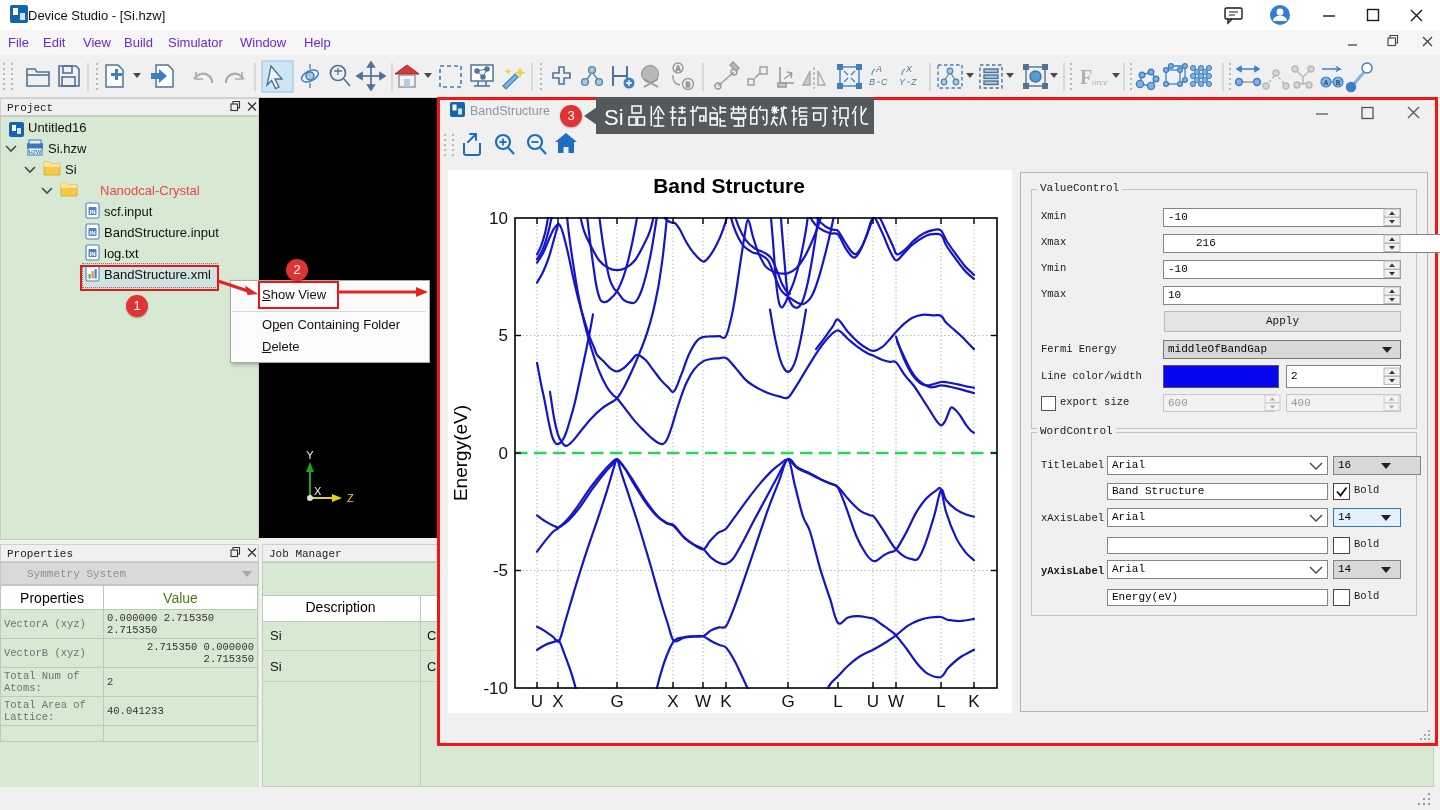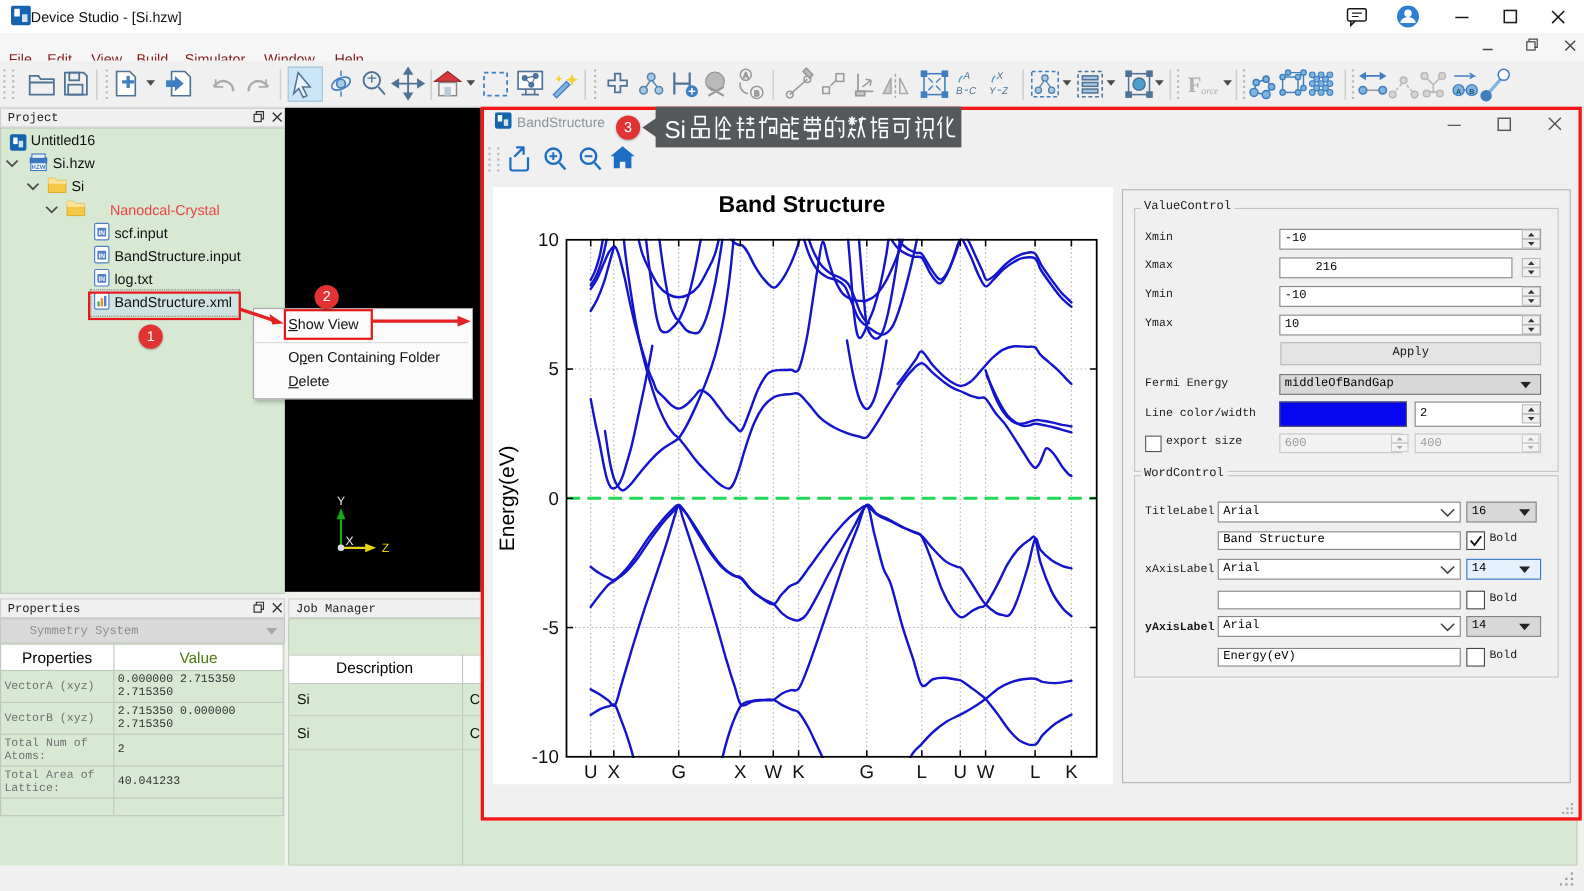--- a/index.html
+++ b/index.html
@@ -4,21 +4,21 @@
 <style>
   html,body{margin:0;padding:0;}
   body{width:1440px;height:810px;overflow:hidden;position:relative;background:#fff;
        font-family:"Liberation Sans",sans-serif;-webkit-font-smoothing:antialiased;}
   .abs{position:absolute;}
   .mono{font-family:"Liberation Mono",monospace;margin-left:20px;}
   
   #titlebar{left:0;top:0;width:1440px;height:30px;background:#ffffff;}
   #titletext{left:28px;top:8px;font-size:13px;color:#111;}
   #menubar{left:0;top:30px;width:1440px;height:25px;background:#f6f6f6;}
-  .menuitem{position:absolute;top:46px;font-size:13px;color:#7f1d1d;}
+  .menuitem{position:absolute;top:35px;font-size:13px;color:#6d28d9;}
   #toolbar{left:0;top:55px;width:1440px;height:42px;background:#f0f0f0;border-bottom:1px solid #d4d4d4;}
   #mdi{left:0;top:98px;width:1440px;height:712px;background:#eef1ec;}
   
   .panelhdr{position:absolute;height:18px;background:#f0f0f0;font-family:"Liberation Mono",monospace;
             font-size:11px;color:#222;line-height:18px;padding-left:6px;box-sizing:border-box;}
   .green{background:#d7e9d2;}
   table.props{border-collapse:collapse;width:100%;table-layout:fixed;}
   table.props td{border:1px solid #bfc7bd;font-family:"Liberation Mono",monospace;font-size:10.5px;
                  padding:1px 3px;vertical-align:middle;color:#707070;}
   
@@ -486,21 +486,21 @@
         <tr style="background:#fff;height:24px;">
    <td style="color:#000;font-family:'Liberation Sans',sans-serif;font-size:14px;text-align:center;">Properties</td>
    <td style="color:#4d7c0f;font-family:'Liberation Sans',sans-serif;font-size:14px;text-align:center;">Value</td>
         </tr>
  <tr style="height:29px;">
           <td>VectorA (xyz)</td>
           <td style="color:#333;">0.000000 2.715350<br>2.715350</td>
         </tr>
  <tr style="height:29px;">
           <td>VectorB (xyz)</td>
-          <td style="color:#333;">2.715350 0.000000<br>2.715350</td>
+          <td style="color:#333;text-align:right;">2.715350 0.000000<br>2.715350</td>
         </tr>
  <tr style="height:29px;">
           <td>Total Num of Atoms:</td>
           <td style="color:#333;">2</td>
         </tr>
  <tr style="height:29px;">
           <td>Total Area of Lattice:</td>
           <td style="color:#333;">40.041233</td>
         </tr>
  <tr style="height:16px;">
@@ -699,21 +699,21 @@
 <div class="gbox" style="left:1031px;top:189px;width:384px;height:238px;"></div>
 <div class="glabel" style="left:1037px;top:182px;">ValueControl</div>
 <div class="clabel" style="left:1041px;top:210px;">Xmin</div>
 <div class="clabel" style="left:1041px;top:236px;">Xmax</div>
 <div class="clabel" style="left:1041px;top:262px;">Ymin</div>
 <div class="clabel" style="left:1041px;top:288px;">Ymax</div>
 <div class="clabel" style="left:1041px;top:343px;">Fermi Energy</div>
 <div class="clabel" style="left:1041px;top:370px;">Line color/width</div>
 <div class="clabel" style="left:1060px;top:396px;">export size</div>
 <div class="spin" style="left:1163px;top:208px;width:238px;">-10</div>
-<div class="spin" style="left:1163px;top:234px;width:212px;padding-left:32px;">216</div>
+<div class="spin" style="left:1163px;top:234px;width:278px;padding-left:32px;">216</div>
 <div class="spin" style="left:1163px;top:260px;width:238px;">-10</div>
 <div class="spin" style="left:1163px;top:286px;width:238px;">10</div>
 <div class="spin" style="left:1286px;top:365px;width:115px;height:23px;line-height:21px;">2</div>
 <div class="spin" style="left:1163px;top:394px;width:112px;height:18px;color:#9b9b9b;background:#f2f2f2;border-color:#c6c6c6;">600</div>
 <div class="spin" style="left:1286px;top:394px;width:115px;height:18px;color:#9b9b9b;background:#f2f2f2;border-color:#c6c6c6;">400</div>
 <svg class="abs" id="spinarrows" style="left:1020px;top:172px" width="408" height="540" viewBox="0 0 408 540">
 <defs>
  <g id="updown">
    <rect x="0" y="0" width="16" height="8" fill="#f0f0f0" stroke="#b9b9b9" stroke-width="1"></rect>
    <rect x="0" y="8.5" width="16" height="8" fill="#f0f0f0" stroke="#b9b9b9" stroke-width="1"></rect>
@@ -750,21 +750,21 @@
 <div class="glabel" style="left:1037px;top:425px;">WordControl</div>
 <div class="clabel" style="left:1041px;top:459px;">TitleLabel</div>
 <div class="clabel" style="left:1041px;top:512px;">xAxisLabel</div>
 <div class="clabel" style="left:1041px;top:565px;font-weight:bold;">yAxisLabel</div>
 <div class="spin" style="left:1107px;top:456px;width:221px;">Arial</div>
 <div class="spin" style="left:1107px;top:508px;width:221px;">Arial</div>
 <div class="spin" style="left:1107px;top:560px;width:221px;">Arial</div>
 <div class="spin" style="left:1107px;top:483px;width:221px;height:17px;line-height:15px;">Band Structure</div>
 <div class="spin" style="left:1107px;top:537px;width:221px;height:17px;"></div>
 <div class="spin" style="left:1107px;top:589px;width:221px;height:17px;line-height:15px;">Energy(eV)</div>
-<div class="spin" style="left:1333px;top:456px;width:64px;background:#d8d8d8;">16</div>
+<div class="spin" style="left:1333px;top:456px;width:88px;background:#d8d8d8;">16</div>
 <div class="spin" style="left:1333px;top:508px;width:68px;background:#e4f0fb;border-color:#2f77c0;">14</div>
 <div class="spin" style="left:1333px;top:560px;width:68px;background:#d8d8d8;">14</div>
 <svg class="abs" style="left:1300px;top:455px" width="130" height="130" viewBox="0 0 130 130">
   <g stroke="#444" stroke-width="1.4" fill="none">
     <path d="M10 8 l6 6 l6 -6"></path>
       <path d="M10 60 l6 6 l6 -6"></path>
       <path d="M10 112 l6 6 l6 -6"></path>
   </g>
   <g fill="#222">
     <path d="M81 8 h10 l-5 6 z"></path>

